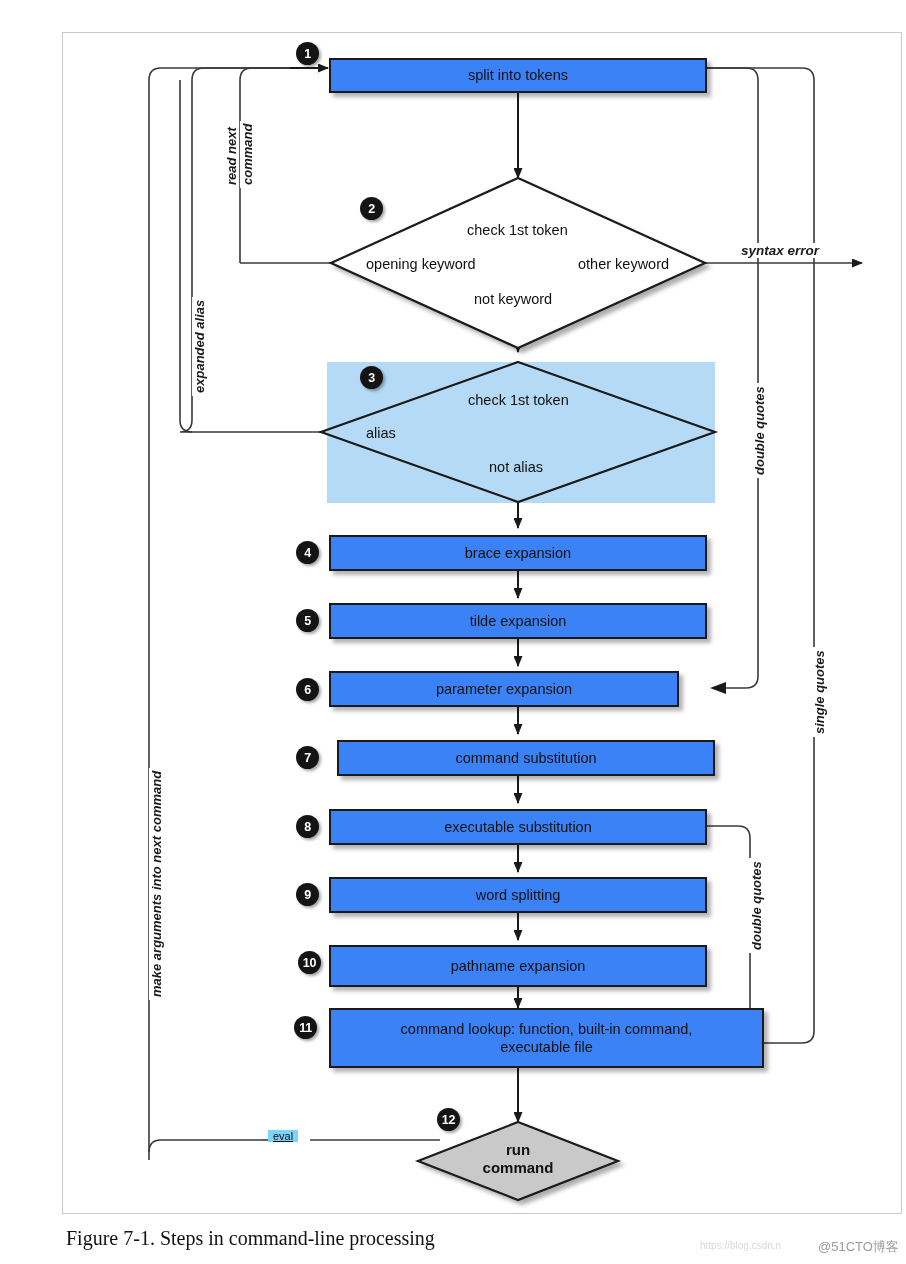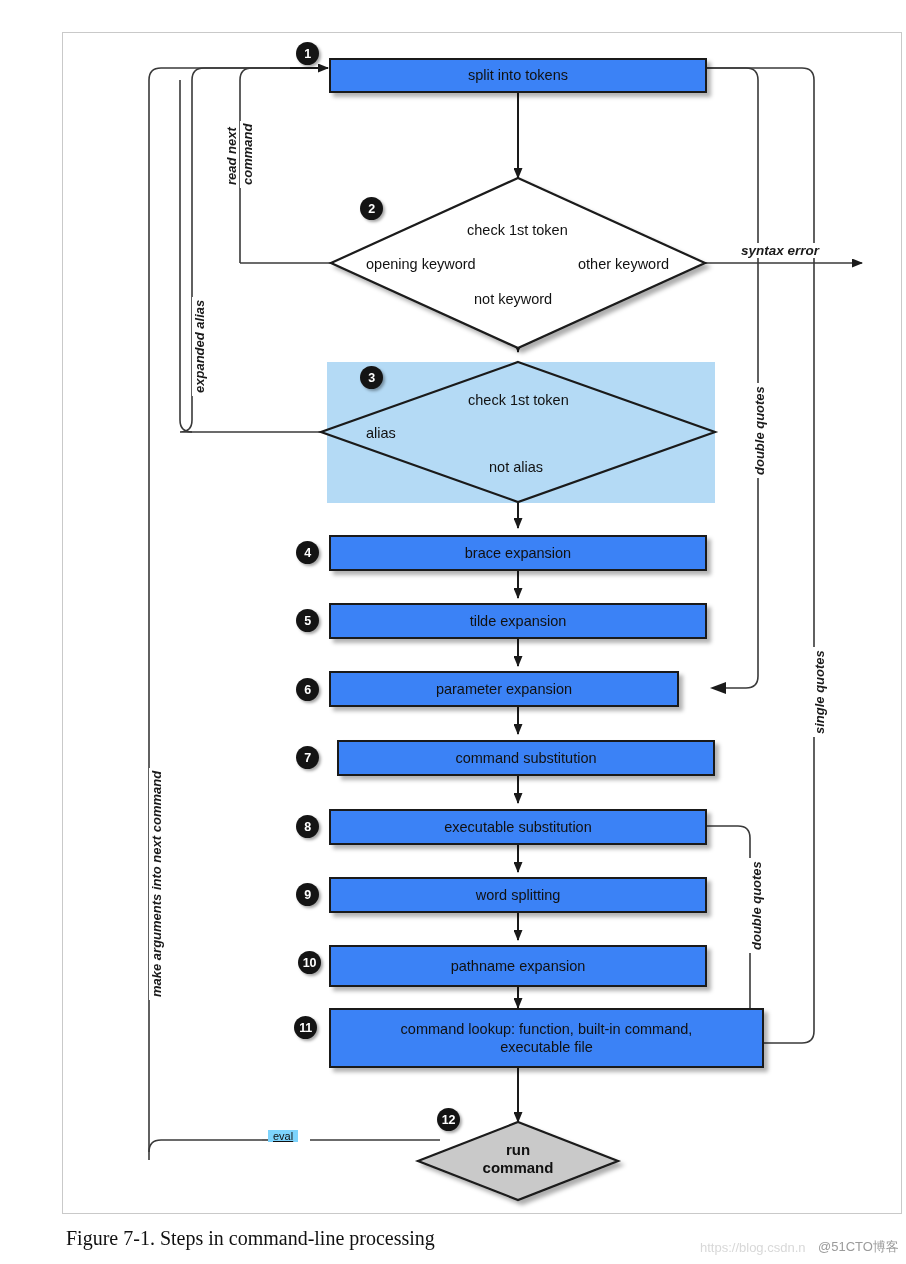--- a/index.html
+++ b/index.html
@@ -73,21 +73,21 @@
   }
   #caption{
     position:absolute;
     left:66px;top:1227px;
     font-family:"Liberation Serif", serif;
     font-size:20px;color:#111;
     white-space:nowrap;
   }
   #wm1{
     position:absolute;left:700px;top:1240px;
-    font-size:13px;color:#d8d8d8;white-space:nowrap;
+    font-size:10px;color:#d8d8d8;white-space:nowrap;
   }
   #wm2{
     position:absolute;left:818px;top:1238px;
     font-size:13px;color:#9b9b9b;white-space:nowrap;
   }
   .runlabel{
     position:absolute;
     font-size:15px;font-weight:bold;color:#111;
     text-align:center;line-height:1.2;
     width:160px;

